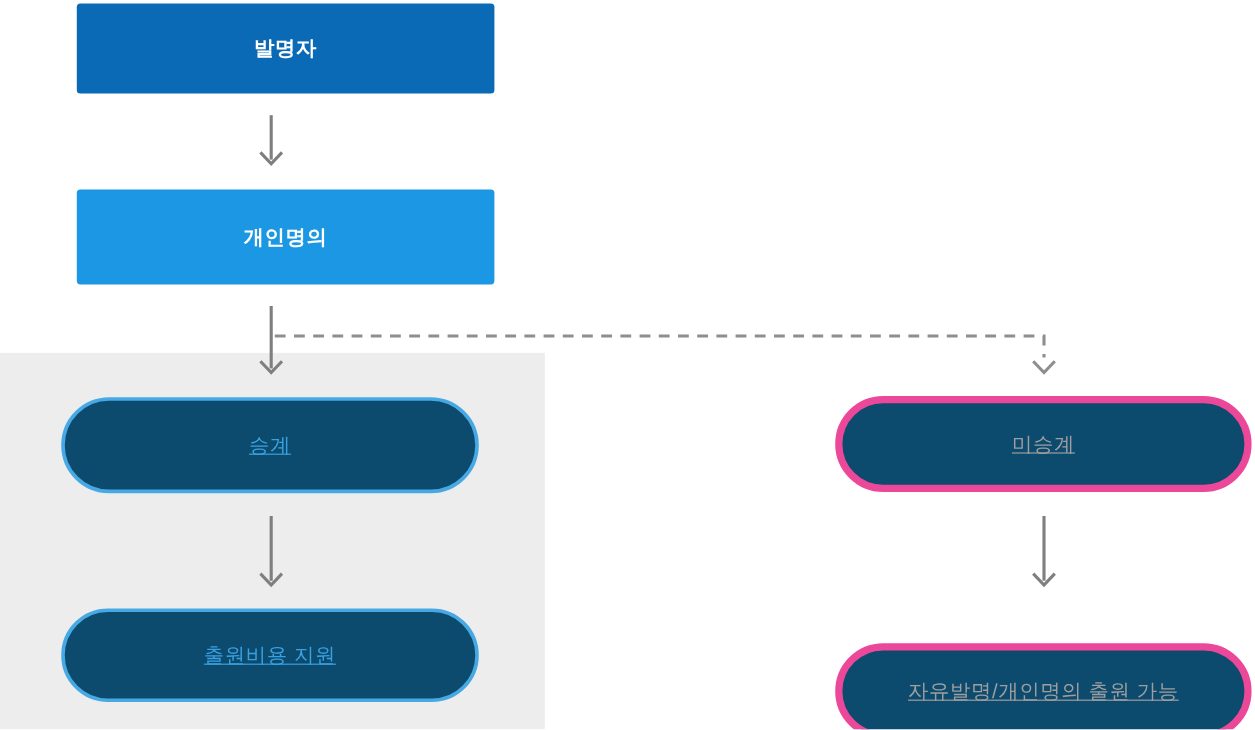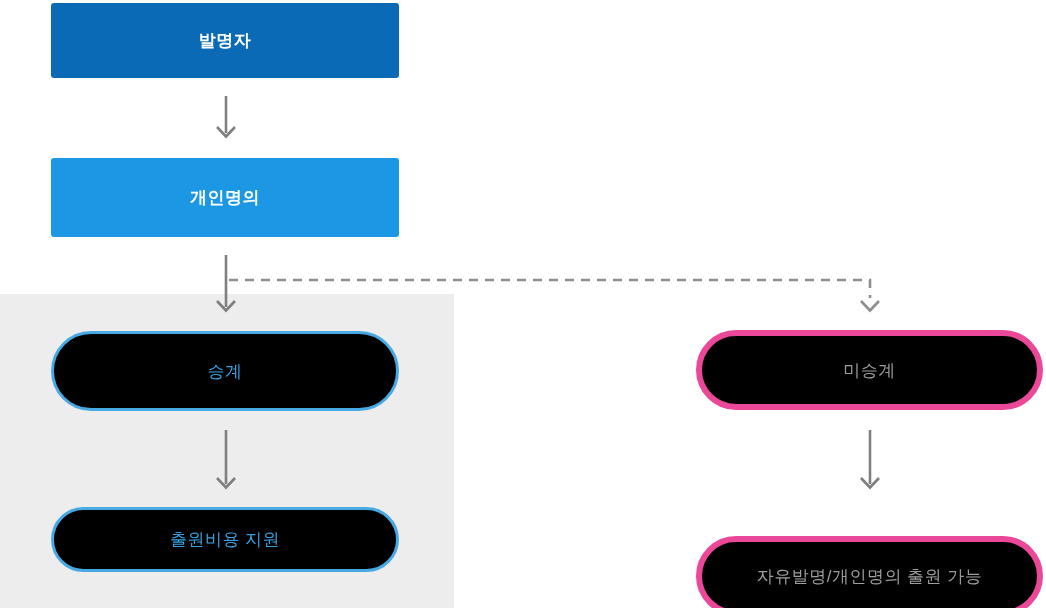--- a/index.html
+++ b/index.html
@@ -27,36 +27,37 @@
     position: absolute;
     display: flex;
     align-items: center;
     justify-content: center;
     box-sizing: border-box;
     font-size: 17px;
     letter-spacing: 0.5px;
     text-align: center;
   }
   .rect {
-    width: 348px; left: 51px;
+    width: 348px; left: 64px;
     border-radius: 3px;
     color: #ffffff;
     font-weight: 600;
   }
   .rect.inventor   { top: 3px;   height: 75px; background: #0a6ab6; }
   .rect.foundation { top: 158px; height: 79px; background: #1b97e3; }
   .pill {
-    background: #000000;
+    background: #0c4a6e;
     border-radius: 40px;
     font-weight: 500;
+    text-decoration: underline;
   }
   .pill.blue { border: 3px solid #47a9e4; color: #39a1e2; }
   .pill.gray { border: 6px solid #ec4899; color: #9e9e9e; }
   .pill.succession     { left: 51px;  top: 331px; width: 348px; height: 80px; }
-  .pill.cost-support   { left: 51px;  top: 507px; width: 348px; height: 65px; }
+  .pill.cost-support   { left: 51px;  top: 507px; width: 348px; height: 78px; }
   .pill.non-succession { left: 696px; top: 330px; width: 347px; height: 80px; }
   .pill.free-filing    { left: 696px; top: 536px; width: 347px; height: 80px; }
 </style>
 </head>
 <body>
 
 <div class="stage">
 
   <div class="panel"></div>
 

